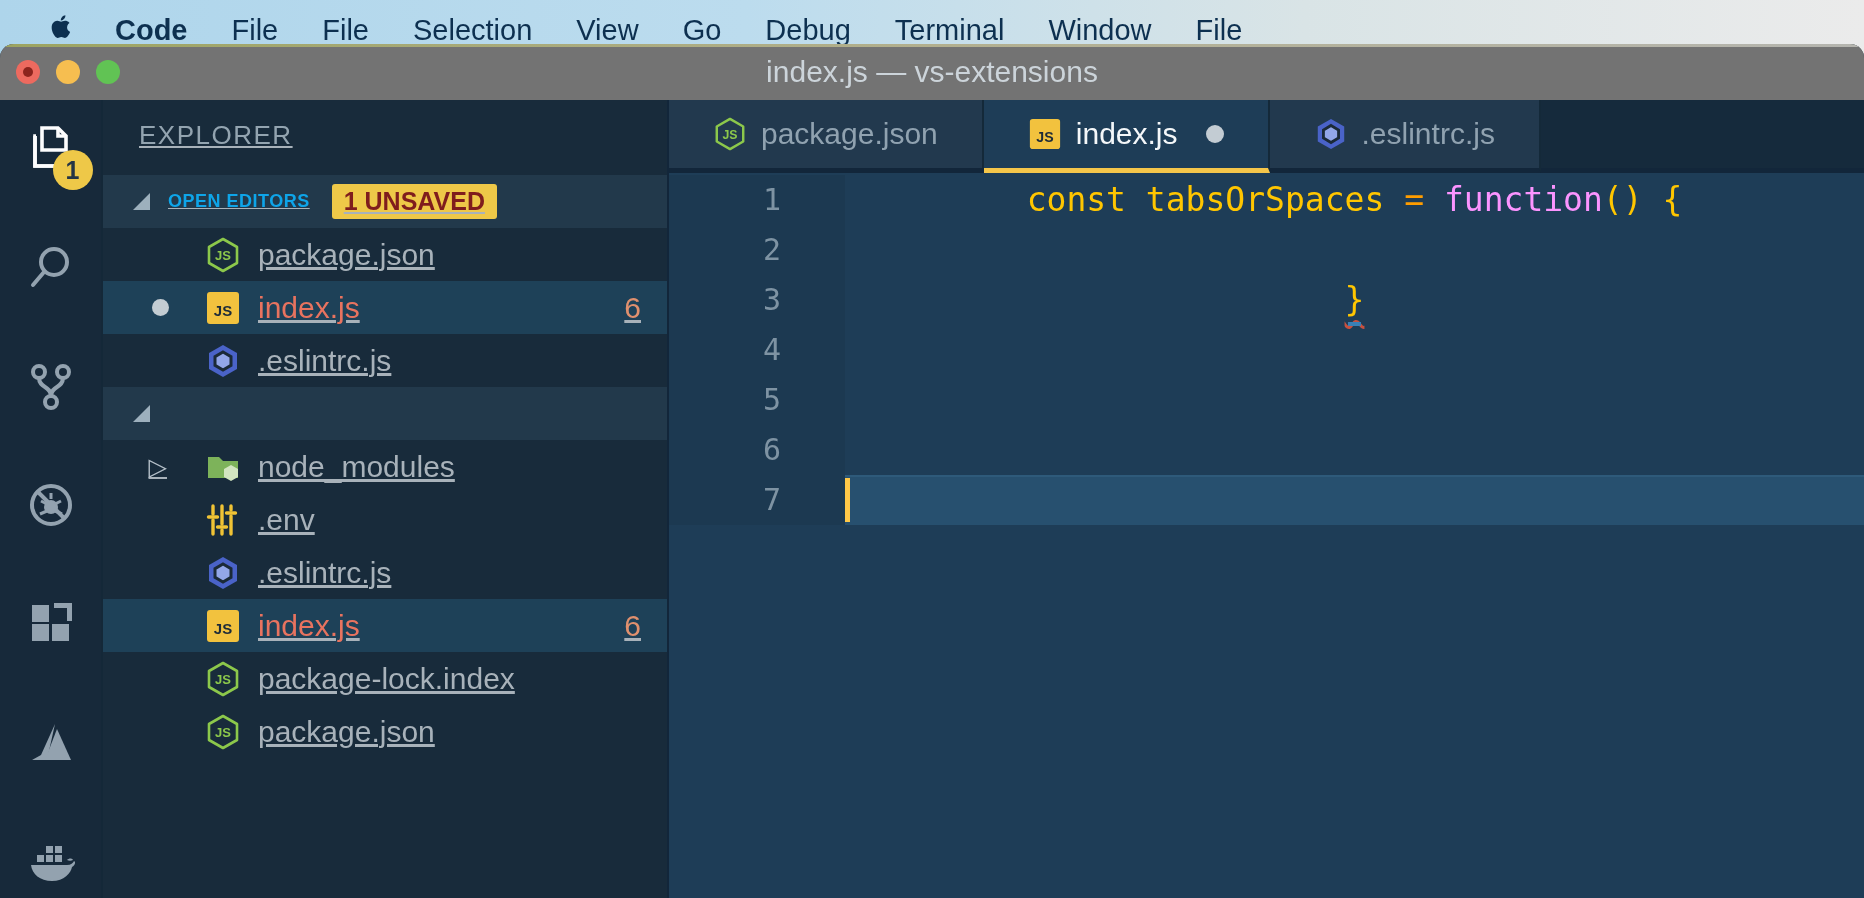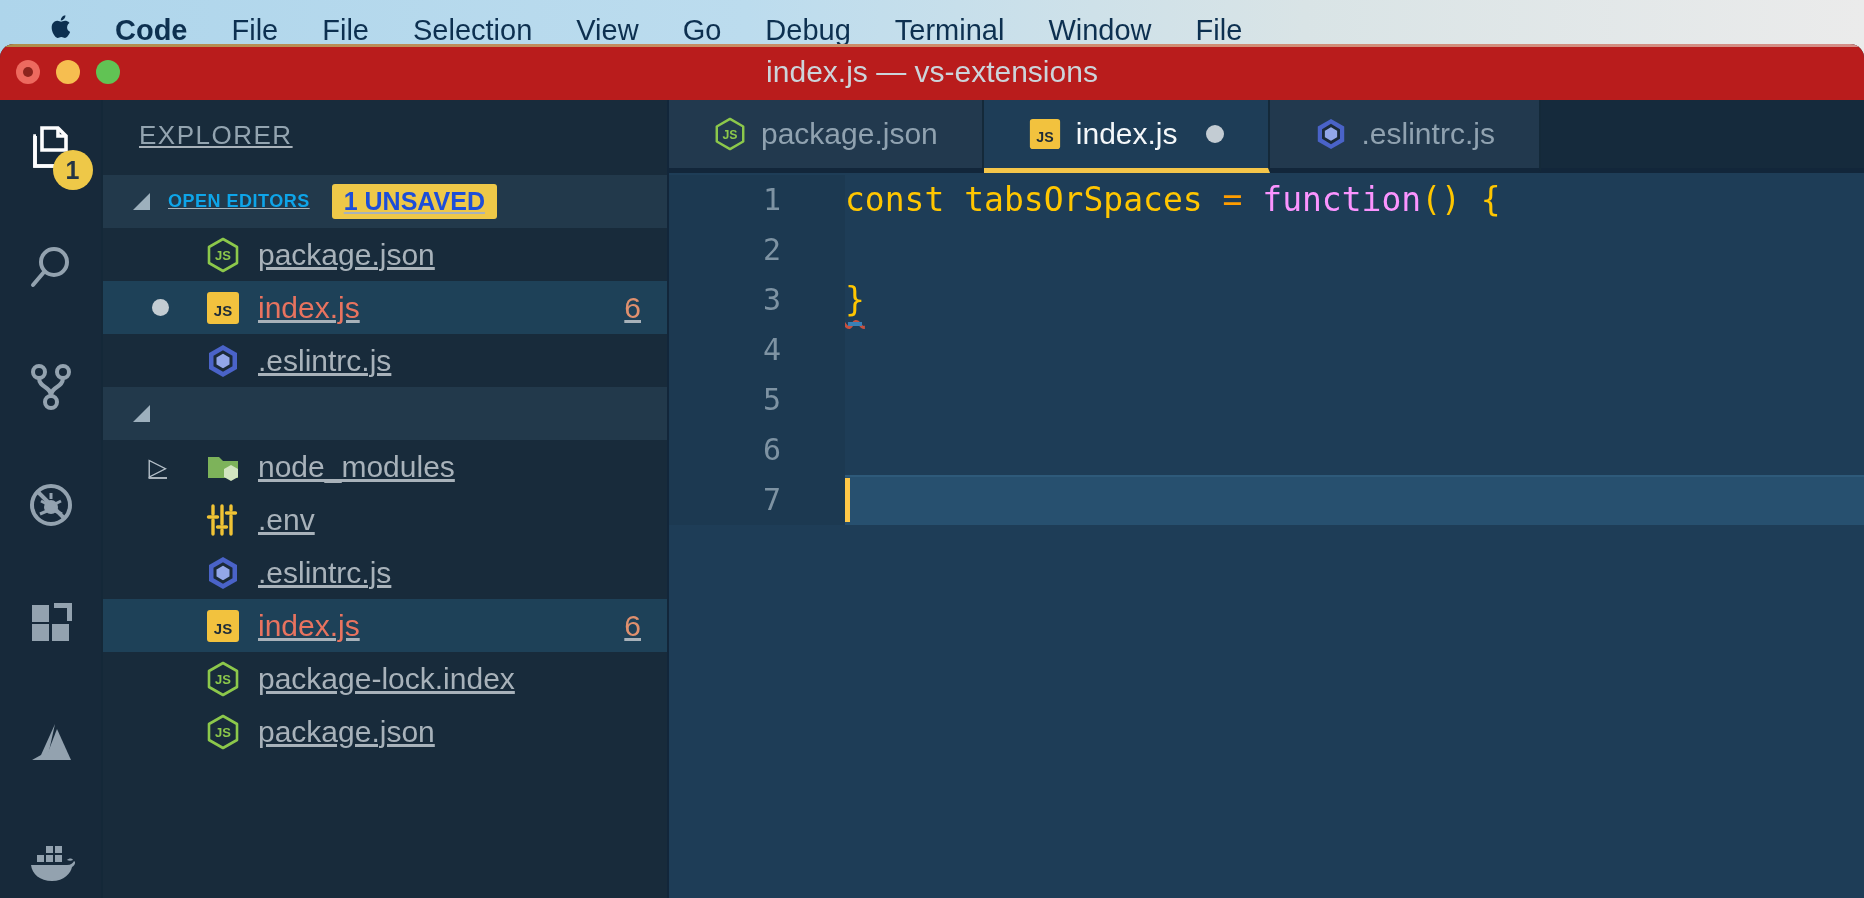--- a/index.html
+++ b/index.html
@@ -16,21 +16,21 @@
   .menu-item.app { font-weight:bold; }
   .apple-wrap { padding:0 18px; display:flex; align-items:center; }
 
   
   .window { position:absolute; left:0; top:44px; width:1864px; height:854px;
     background:#1b2a37; border-radius:14px 14px 0 0; overflow:hidden; }
   .window::before { content:""; position:absolute; left:0; top:0; right:0; height:3px;
     background:linear-gradient(90deg,rgba(170,180,90,.75),rgba(220,215,160,.6),rgba(235,235,225,.55));
     z-index:5; }
 
-  .titlebar { position:relative; height:56px; background:#b91c1c;
+  .titlebar { position:relative; height:56px; background:#737373;
     display:flex; align-items:center; justify-content:center; }
   .traffic { position:absolute; left:16px; top:0; height:56px; display:flex; align-items:center; gap:16px; }
   .tl { width:24px; height:24px; border-radius:50%; position:relative; }
   .tl.red { background:#ed6a5f; }
   .tl.red::after { content:""; position:absolute; left:7px; top:7px; width:10px; height:10px;
     border-radius:50%; background:#8c241d; }
   .tl.yellow { background:#f6be50; }
   .tl.green { background:#61c354; }
   .win-title { color:#ccd4da; font-size:30px; }
 
@@ -48,21 +48,21 @@
 
   
   .sidebar { width:566px; background:#182b3b; flex:none; position:relative;
     border-right:2px solid #12263a; color:#a8b2ba;text-decoration:underline; }
   .sb-title { height:75px; padding:20px 0 0 36px; font-size:26px; letter-spacing:1.5px; color:#93a4b0; }
   .sec-header { height:53px; background:#22394b; display:flex; align-items:center;
     padding-left:30px; cursor:pointer; }
   .twistie { width:0; height:0; border-style:solid; border-width:0 0 17px 17px;
     border-color:transparent transparent #9db0bd transparent; margin-right:18px; }
   .sec-label { font-size:18px; font-weight:bold; color:#0ea5e9; letter-spacing:.5px; }
-  .sec-badge { margin-left:22px; background:var(--badge-yellow); color:#1d4ed8;
+  .sec-badge { margin-left:22px; background:var(--badge-yellow); color:#7f1d1d;
     font-size:25px; font-weight:bold; padding:3px 12px; border-radius:3px; }
   .row { height:53px; display:flex; align-items:center; cursor:pointer; position:relative; }
   .row.selected { background:#1e4158; }
   .slot-a { width:66px; flex:none; }            
   .slot-a { display:flex; justify-content:flex-end; }
   .dot-mod { width:17px; height:17px; border-radius:50%; background:#c3ccd2; margin-right:0; }
   .chev { color:#b6c1ca; font-size:24px; line-height:1; margin-right:2px; }
   .f-icon { width:36px; height:36px; flex:none; margin-left:36px; margin-right:17px;
     display:flex; align-items:center; justify-content:center; }
   .f-icon svg { width:36px; height:36px; }
@@ -82,21 +82,21 @@
   .tab .t-label { font-size:30px; color:#90a2b0; }
   .tab.active .t-label { color:#f4f7f9; }
   .tab-dot { width:18px; height:18px; border-radius:50%; background:#c3ccd3; margin-left:28px; }
   .tab-filler { flex:1; border-bottom:5px solid #12263a; background:#152a3c; }
 
   .codearea { flex:1; padding-top:2px; position:relative; overflow:hidden;
     font-family:"DejaVu Sans Mono","Liberation Mono",monospace; }
   .line { display:flex; height:50px; }
   .gutter { width:176px; flex:none; text-align:right; padding-right:64px;
     font-size:30px; line-height:50px; color:#7e93a3; background:#1c3951; }
-  .ltext { flex:1; font-size:33px; line-height:50px; white-space:pre; position:relative; color:#e1efff; }
+  .ltext { flex:1; font-size:33px; line-height:50px; white-space:pre; position:relative; color:#e1efff;text-align:center; }
   .line.active .ltext { background:#27506f; box-shadow:inset 0 2px 0 #2e5a7a; }
   .cursor { position:absolute; left:0; top:3px; width:5px; height:44px; background:#ffc848; }
 
   .c-gold   { color:var(--gold); }
   .c-orange { color:var(--orange); }
   .c-pink   { color:var(--pink); }
   .c-green  { color:var(--green); }
   .c-white  { color:var(--white); }
   .seg { display:inline-block; position:relative; }
   .sq { text-decoration-line:underline; text-decoration-style:wavy;

